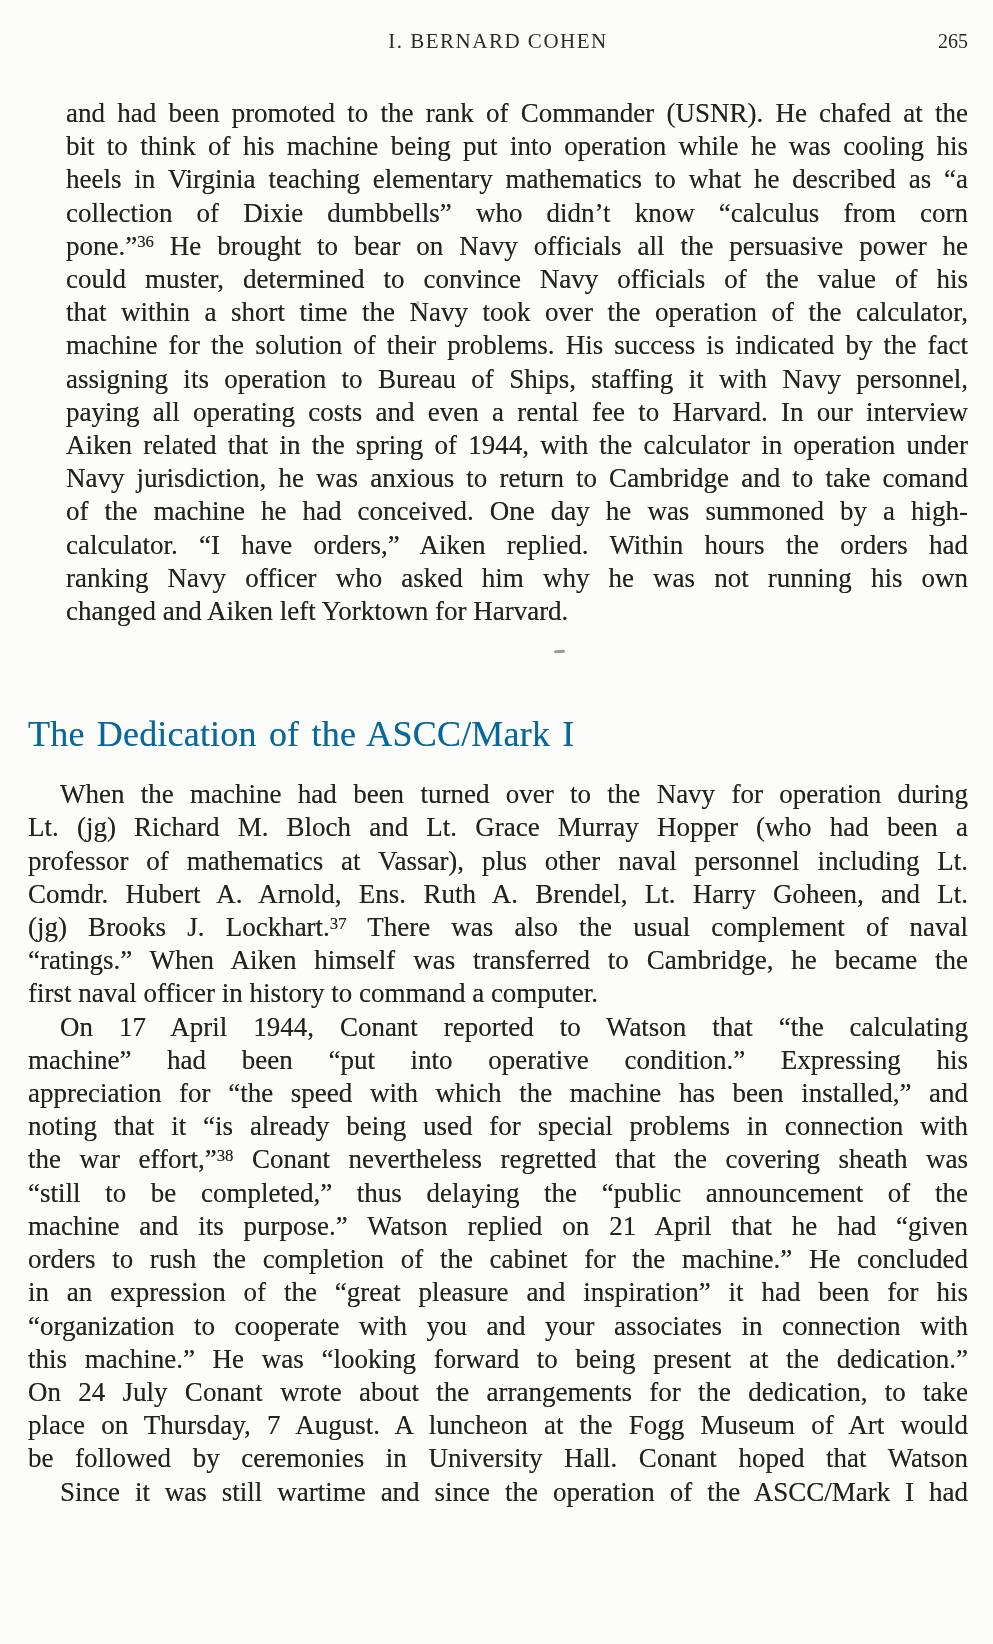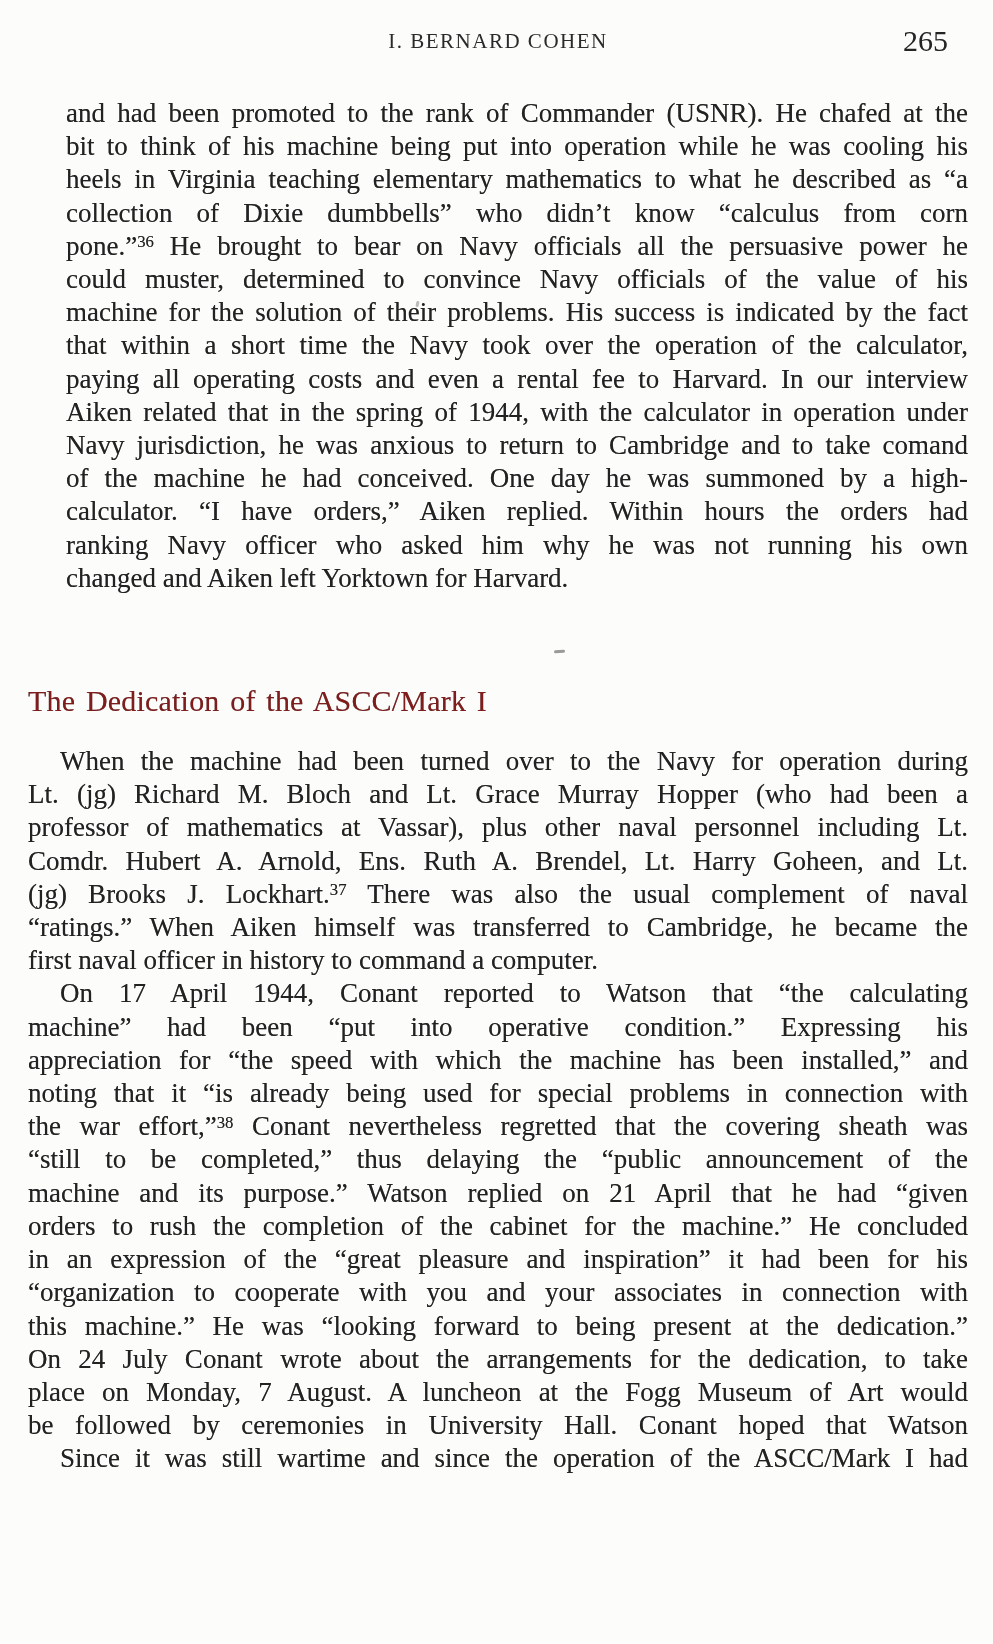--- a/index.html
+++ b/index.html
@@ -29,23 +29,23 @@
     position: absolute;
     left: 0; right: 0;
     text-align: center;
     font-size: 21px;
     letter-spacing: 1.5px;
     line-height: 30px;
     color: #2a2a2a;
   }
   .page-number {
     position: absolute;
-    right: 20px;
+    right: 0;
     top: -2px;
-    font-size: 30px;
+    font-size: 20px;
     line-height: 34px;
     color: #242424;
   }
   
   .content {
     position: absolute;
     top: 0;
     left: 28px;
     width: 940px;
   }
@@ -56,26 +56,26 @@
     line-height: 33.2px;
     text-align: justify;
     text-align-last: justify;
     white-space: normal;
     text-shadow: 0 0 0.5px rgba(34,34,34,0.55);
   }
   .line.last { text-align-last: left; }
   .paragraph.indent .line:first-child { text-indent: 32px; }
   .section-heading {
     margin: 78px 0 16px 0;
-    font-size: 30px;
+    font-size: 36px;
     font-weight: normal;
     line-height: 56px;
     letter-spacing: 0.2px;
     word-spacing: 3px;
-    color: #7f1d1d;
+    color: #0369a1;
     text-shadow: 0 0 0.5px rgba(34,34,34,0.5);
   }
   sup.fnref {
     font-size: 0.62em;
     line-height: 0;
     vertical-align: baseline;
     position: relative;
     top: -0.45em;
   }
   
@@ -97,22 +97,23 @@
   </header>
 
   <main class="content" id="content">
       <div class="paragraph">
         <div class="line">and had been promoted to the rank of Commander (USNR). He chafed at the</div>
         <div class="line">bit to think of his machine being put into operation while he was cooling his</div>
         <div class="line">heels in Virginia teaching elementary mathematics to what he described as “a</div>
         <div class="line">collection of Dixie dumbbells” who didn’t know “calculus from corn</div>
         <div class="line">pone.”<sup class="fnref">36</sup> He brought to bear on Navy officials all the persuasive power he</div>
         <div class="line">could muster, determined to convince Navy officials of the value of his</div>
+        <div class="line">that within a short time the Navy took over the operation of the calculator,</div>
         <div class="line">machine for the solution of their problems. His success is indicated by the fact</div>
-        <div class="line">that within a short time the Navy took over the operation of the calculator,</div>
+        <div class="line">assigning its operation to Bureau of Ships, staffing it with Navy personnel,</div>
         <div class="line">paying all operating costs and even a rental fee to Harvard. In our interview</div>
         <div class="line">Aiken related that in the spring of 1944, with the calculator in operation under</div>
         <div class="line">Navy jurisdiction, he was anxious to return to Cambridge and to take comand</div>
         <div class="line">of the machine he had conceived. One day he was summoned by a high-</div>
         <div class="line">calculator. “I have orders,” Aiken replied. Within hours the orders had</div>
         <div class="line">ranking Navy officer who asked him why he was not running his own</div>
         <div class="line last">changed and Aiken left Yorktown for Harvard.</div>
       </div>
       <h2 class="section-heading">The Dedication of the ASCC/Mark I</h2>
       <div class="paragraph indent">
@@ -130,21 +131,21 @@
         <div class="line">appreciation for “the speed with which the machine has been installed,” and</div>
         <div class="line">noting that it “is already being used for special problems in connection with</div>
         <div class="line">the war effort,”<sup class="fnref">38</sup> Conant nevertheless regretted that the covering sheath was</div>
         <div class="line">“still to be completed,” thus delaying the “public announcement of the</div>
         <div class="line">machine and its purpose.” Watson replied on 21 April that he had “given</div>
         <div class="line">orders to rush the completion of the cabinet for the machine.” He concluded</div>
         <div class="line">in an expression of the “great pleasure and inspiration” it had been for his</div>
         <div class="line">“organization to cooperate with you and your associates in connection with</div>
         <div class="line">this machine.” He was “looking forward to being present at the dedication.”</div>
         <div class="line">On 24 July Conant wrote about the arrangements for the dedication, to take</div>
-        <div class="line">place on Monday, 7 August. A luncheon at the Fogg Museum of Art would</div>
+        <div class="line">place on Thursday, 7 August. A luncheon at the Fogg Museum of Art would</div>
         <div class="line">be followed by ceremonies in University Hall. Conant hoped that Watson</div>
       </div>
       <div class="paragraph indent">
         <div class="line">Since it was still wartime and since the operation of the ASCC/Mark I had</div>
       </div>
     </main>
 
   <div class="speck s1"></div>
   <div class="speck s2"></div>
 </div>

